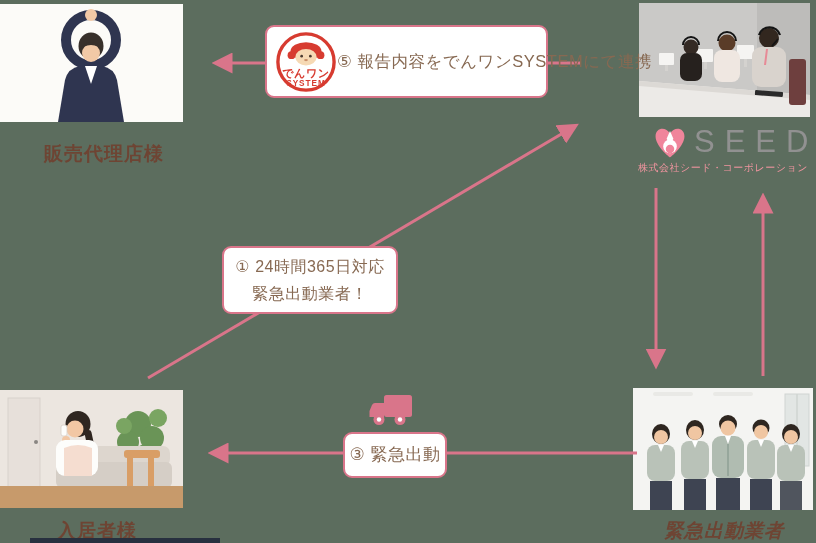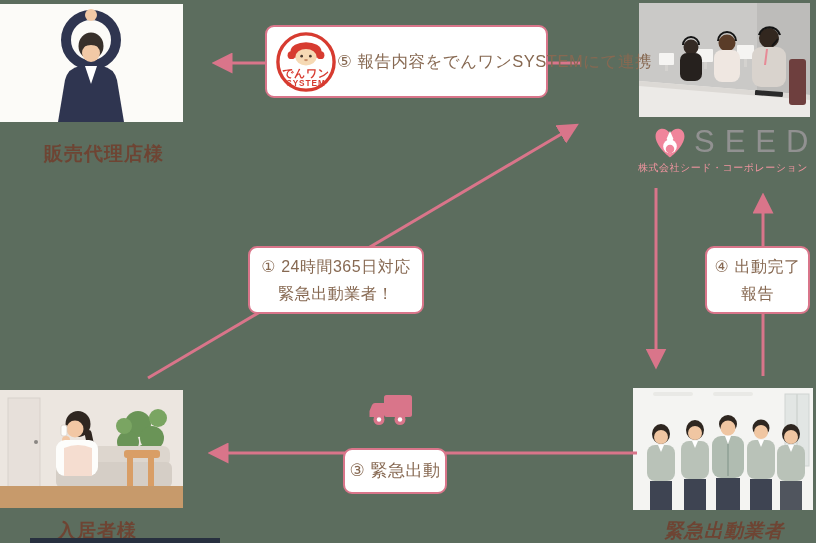--- a/index.html
+++ b/index.html
@@ -202,38 +202,34 @@
       <ellipse cx="32" cy="30" rx="2" ry="1.2" fill="#c9906a"></ellipse>
       <text x="32" y="47" text-anchor="middle" font-size="11.5" font-weight="bold" fill="#d73b30" font-family="Liberation Sans, sans-serif">でんワン</text>
       <text x="32" y="57" text-anchor="middle" font-size="8.5" font-weight="bold" letter-spacing="1" fill="#d73b30" font-family="Liberation Sans, sans-serif">SYSTEM</text>
     </svg>
     <div class="txt">
       <span class="ln">⑤ 報告内容を</span>
       <span class="ln">でんワンSYSTEMにて連携</span>
     </div>
   </div>
 
-  <div class="flow-box" style="left:222px;top:246px;width:172px;height:64px;margin-left:26px;">
+  <div class="flow-box" style="left:222px;top:246px;width:172px;height:64px;">
     <span class="ln">① 24時間365日対応</span>
     <span class="ln">緊急出動業者！</span>
   </div>
 
 
-  <div class="flow-box" style="left:705px;top:246px;width:101px;height:64px;">
-    <span class="ln">④ 出動完了</span>
-    <span class="ln">報告</span>
-  </div>
 
   <svg id="truck" width="46" height="34" viewBox="0 0 46 34">
     <rect x="16" y="1" width="28" height="22" rx="2.5" fill="#d9758a"></rect>
     <path d="M16,9 L7,9 Q5,9 4,11 L1.5,17 L1.5,23 L16,23 z" fill="#d9758a"></path>
     <circle cx="11" cy="25.5" r="5.5" fill="#d9758a"></circle>
     <circle cx="11" cy="25.5" r="2.2" fill="#ffffff"></circle>
     <circle cx="32" cy="25.5" r="5.5" fill="#d9758a"></circle>
     <circle cx="32" cy="25.5" r="2.2" fill="#ffffff"></circle>
   </svg>
-  <div class="flow-box" style="left:343px;top:432px;width:100px;height:42px;font-size:17px;margin-top:16px;">
+  <div class="flow-box" style="left:343px;top:432px;width:100px;height:42px;font-size:17px;">
     <span class="ln">③ 緊急出動</span>
   </div>
 
   <div id="bottom-strip"></div>
 
 </div>
 
 </body></html>

